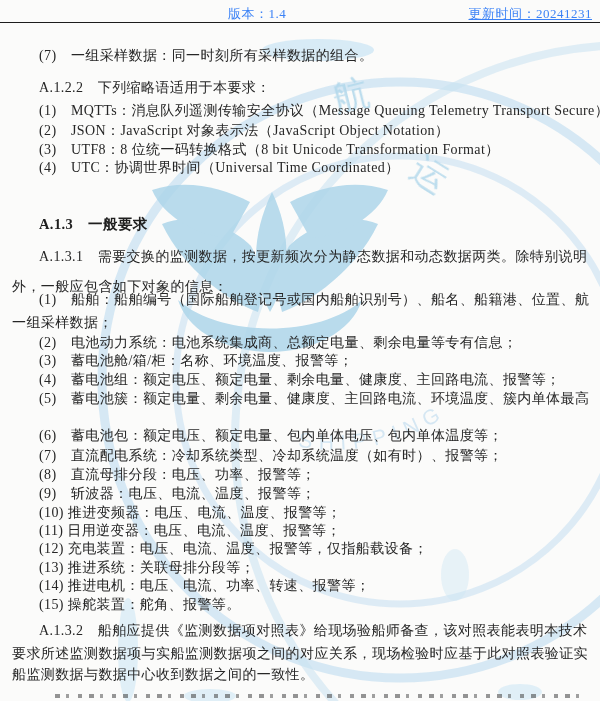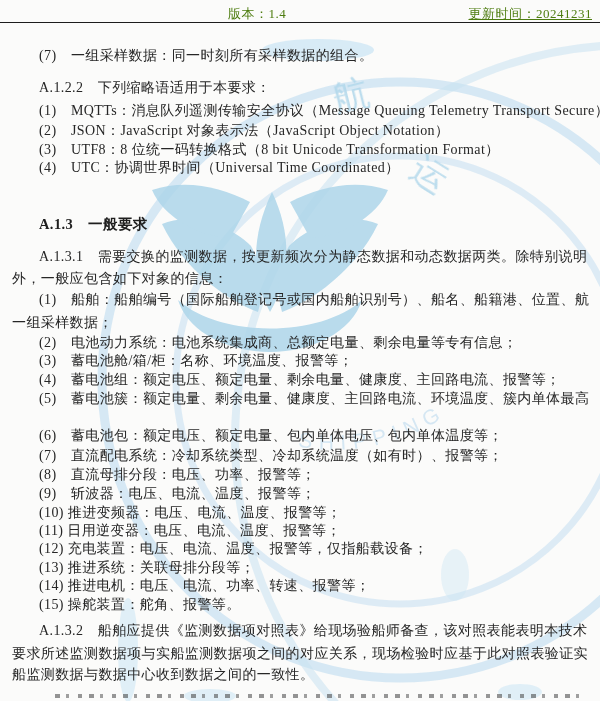--- a/index.html
+++ b/index.html
@@ -6,21 +6,21 @@
   body{width:600px;height:701px;position:relative;overflow:hidden;
        background:#fbfbfa;font-family:"Liberation Serif","DejaVu Serif",serif;}
   .page{position:absolute;inset:0;}
 
   
   .wm{position:absolute;inset:0;z-index:0;pointer-events:none;}
 
   
   .txt{position:absolute;inset:0;z-index:1;}
 
-  .hdr{position:absolute;top:5px;font-size:13px;color:#4d7c0f;letter-spacing:0.5px;white-space:pre;}
+  .hdr{position:absolute;top:5px;font-size:13px;color:#3b82f6;letter-spacing:0.5px;white-space:pre;}
   .hdr-version{left:228px;}
   .hdr-updated{right:8px;text-decoration:underline;}
   .rule{position:absolute;top:22px;left:0;width:600px;height:0;
         border-top:1.4px solid #1c1c1c;}
 
   .ln{position:absolute;left:12px;width:582px;font-size:14px;line-height:19px;
       color:#262626;letter-spacing:0.4px;white-space:pre;overflow:visible;}
   .ind{padding-left:27px;}
   .hd{font-weight:bold;font-size:14.5px;color:#1e1e1e;}
 
@@ -82,21 +82,21 @@
     <div class="ln ind" style="top:46px">(7)　一组采样数据：同一时刻所有采样数据的组合。</div>
     <div class="ln ind" style="top:78px">A.1.2.2　下列缩略语适用于本要求：</div>
     <div class="ln ind" style="top:101px">(1)　MQTTs：消息队列遥测传输安全协议（Message Queuing Telemetry Transport Secure）</div>
     <div class="ln ind" style="top:121px">(2)　JSON：JavaScript 对象表示法（JavaScript Object Notation）</div>
     <div class="ln ind" style="top:140px">(3)　UTF8：8 位统一码转换格式（8 bit Unicode Transformation Format）</div>
     <div class="ln ind" style="top:158px">(4)　UTC：协调世界时间（Universal Time Coordinated）</div>
 
     <div class="ln ind hd" style="top:215px">A.1.3　一般要求</div>
 
     <div class="ln ind" style="top:247px">A.1.3.1　需要交换的监测数据，按更新频次分为静态数据和动态数据两类。除特别说明</div>
-    <div class="ln" style="top:269px">外，一般应包含如下对象的信息：</div>
+    <div class="ln" style="top:277px">外，一般应包含如下对象的信息：</div>
     <div class="ln ind" style="top:290px">(1)　船舶：船舶编号（国际船舶登记号或国内船舶识别号）、船名、船籍港、位置、航</div>
     <div class="ln" style="top:313px">一组采样数据；</div>
     <div class="ln ind" style="top:333px">(2)　电池动力系统：电池系统集成商、总额定电量、剩余电量等专有信息；</div>
     <div class="ln ind" style="top:351px">(3)　蓄电池舱/箱/柜：名称、环境温度、报警等；</div>
     <div class="ln ind" style="top:370px">(4)　蓄电池组：额定电压、额定电量、剩余电量、健康度、主回路电流、报警等；</div>
     <div class="ln ind" style="top:389px">(5)　蓄电池簇：额定电量、剩余电量、健康度、主回路电流、环境温度、簇内单体最高</div>
     <div class="ln ind" style="top:426px">(6)　蓄电池包：额定电压、额定电量、包内单体电压、包内单体温度等；</div>
     <div class="ln ind" style="top:446px">(7)　直流配电系统：冷却系统类型、冷却系统温度（如有时）、报警等；</div>
     <div class="ln ind" style="top:465px">(8)　直流母排分段：电压、功率、报警等；</div>
     <div class="ln ind" style="top:484px">(9)　斩波器：电压、电流、温度、报警等；</div>

